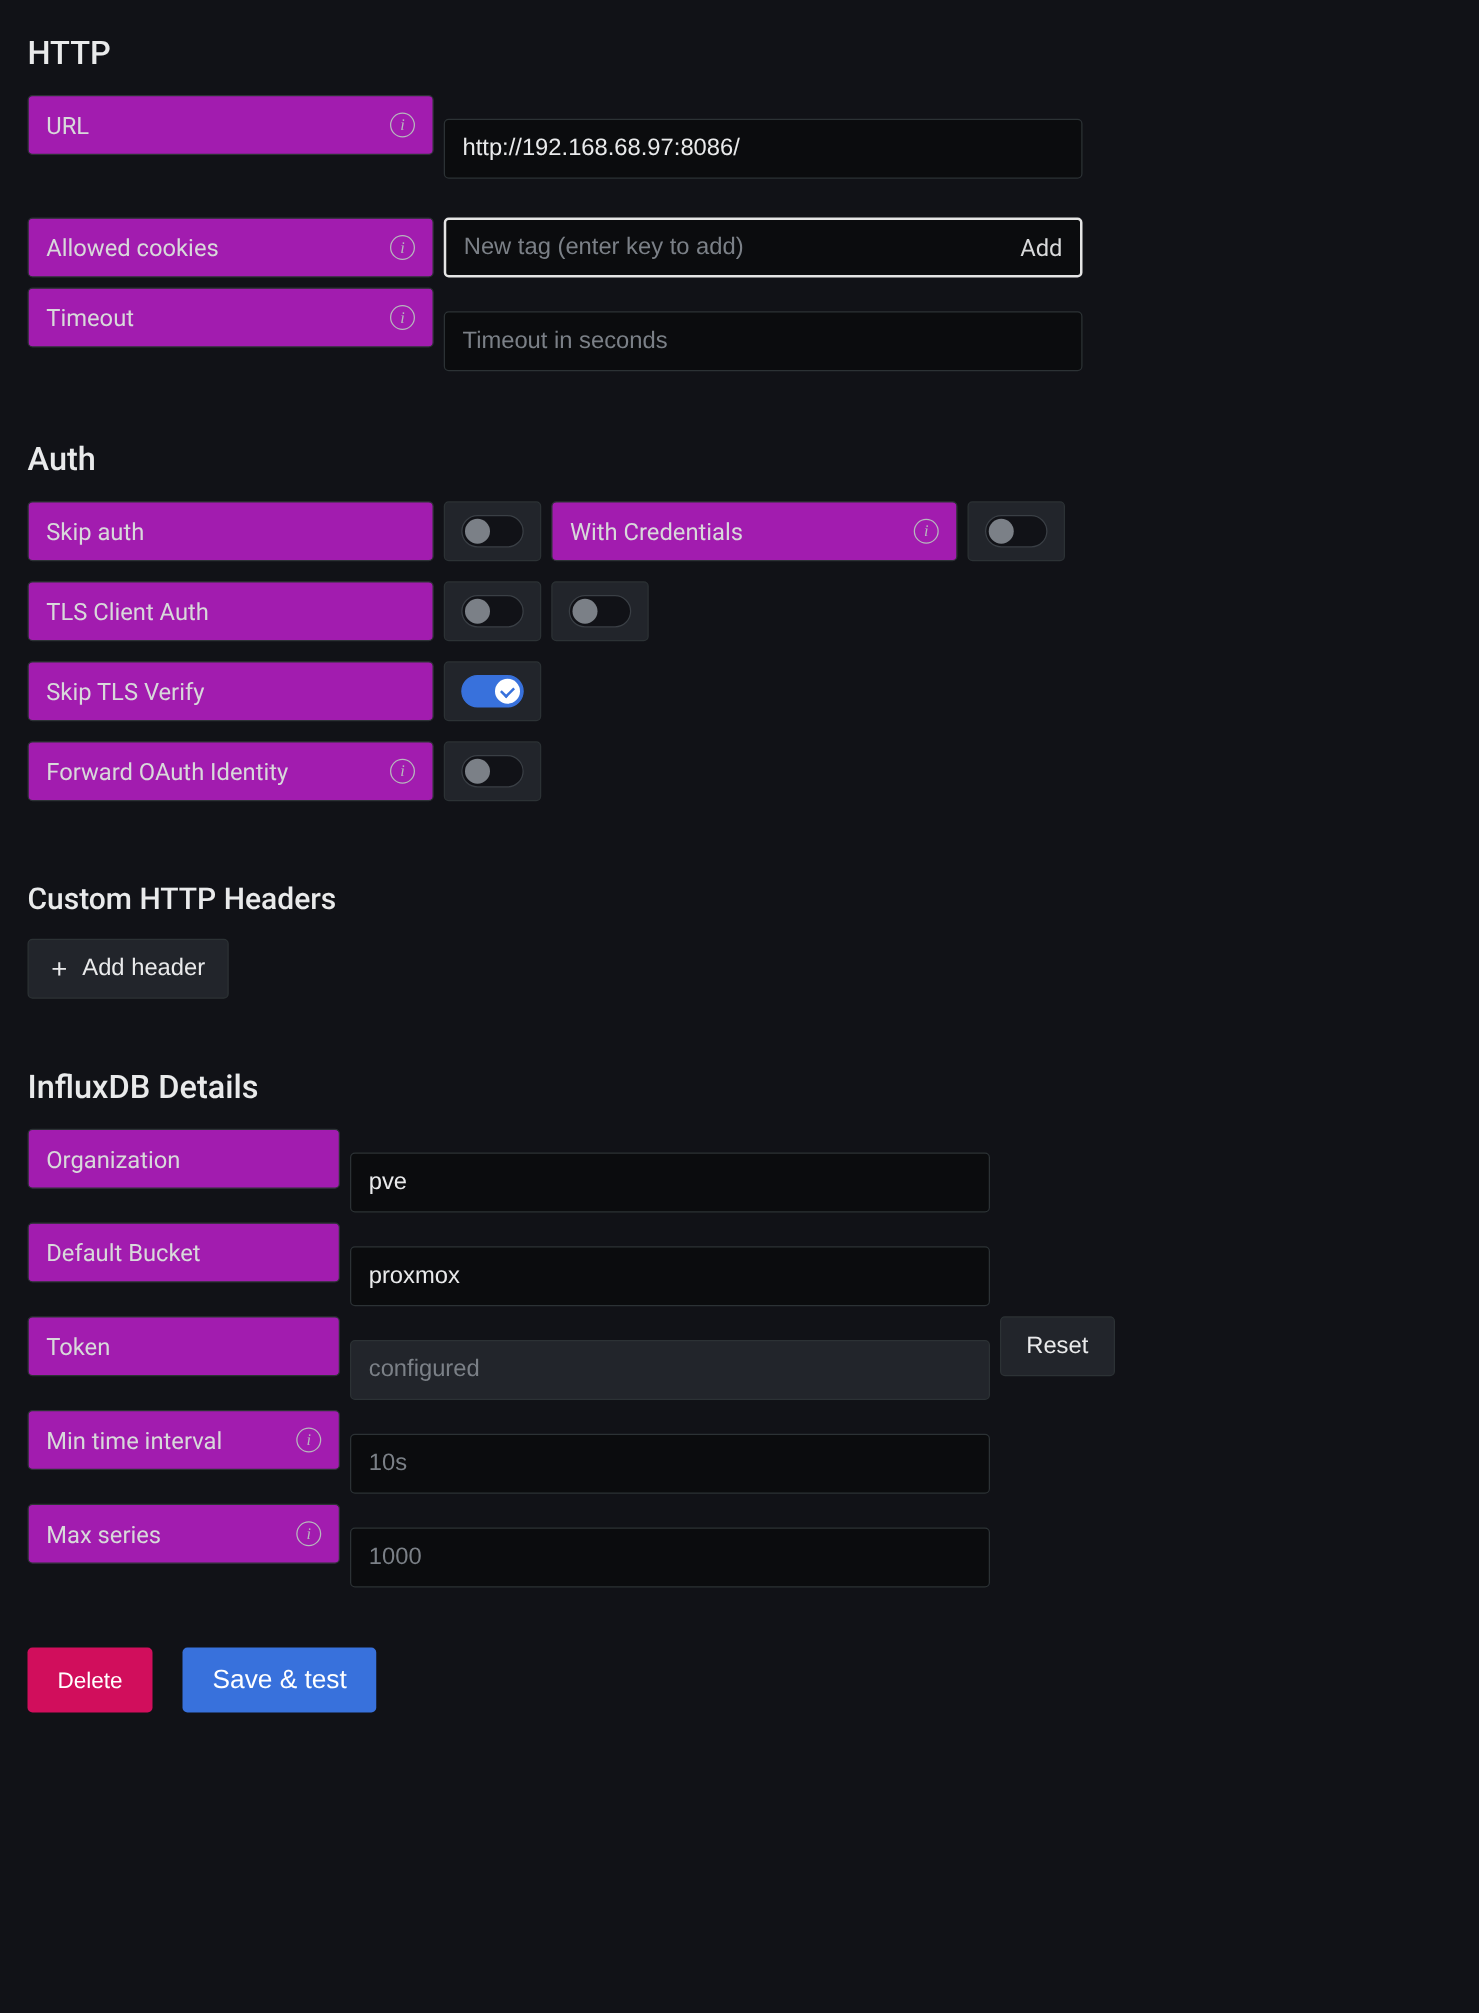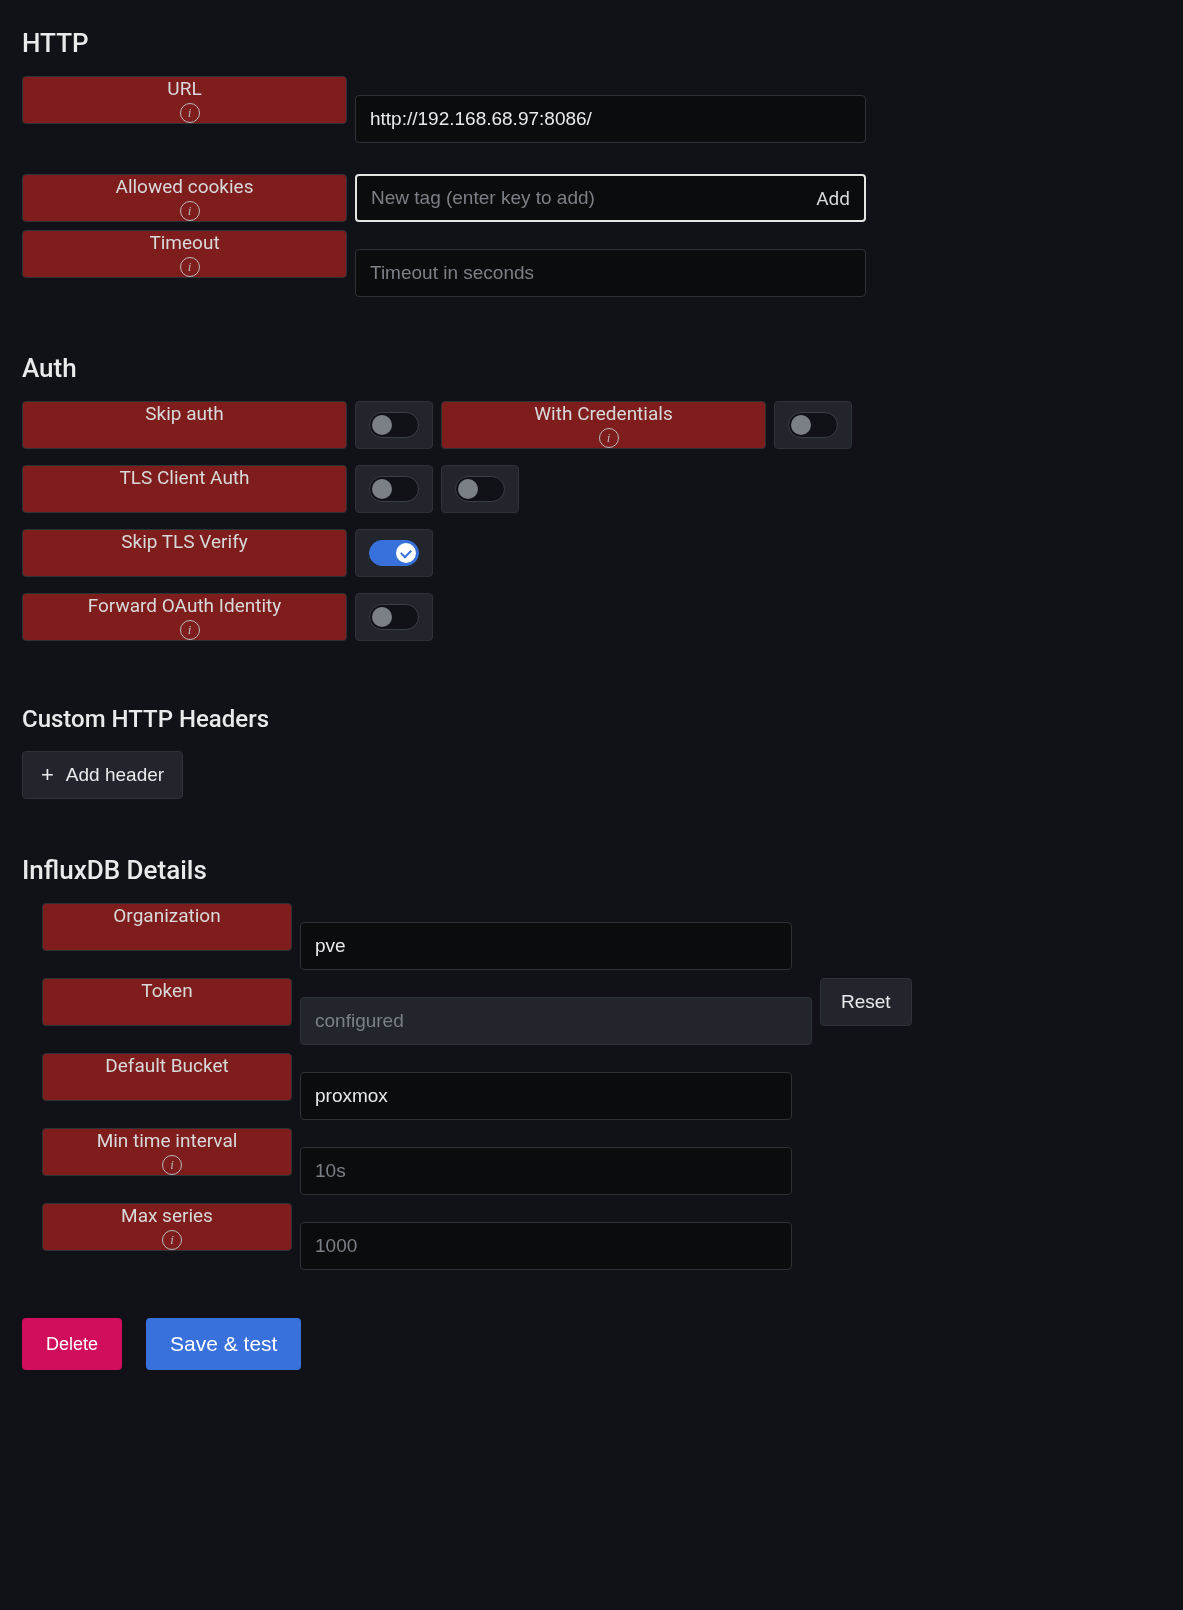--- a/index.html
+++ b/index.html
@@ -16,34 +16,33 @@
     font-size: 26px;
     font-weight: 500;
     margin-bottom: 18px;
     margin-top: 6px;
   }
   .section { margin-bottom: 56px; }
 
   .row { display: flex; gap: 8px; margin-bottom: 8px; align-items: stretch; }
 
   .label-box {
-    background: #7f1d1d;
+    background: #a21caf;
     border: 1px solid #2c3235;
     border-radius: 4px;
     padding: 0 14px;
     height: 48px;
     display: flex;
     align-items: center;
     justify-content: space-between;
     color: #d8d9da;
     font-size: 19px;
-    flex-direction: column;
   }
   .label-box.w-325 { width: 325px; flex: 0 0 325px; }
-  .label-box.w-250 { width: 250px; flex: 0 0 250px; margin-left: 20px; }
+  .label-box.w-250 { width: 250px; flex: 0 0 250px; }
 
   .text-input {
     background: #0b0c0e;
     border: 1px solid #2c3235;
     border-radius: 4px;
     height: 48px;
     padding: 0 14px;
     color: #e9eaeb;
     font-size: 19px;
     flex: 1;
@@ -258,35 +257,35 @@
 <div class="section" style="margin-bottom:20px;">
   <h3 class="section-title">InfluxDB Details</h3>
 
   <div class="row" style="max-width:770px;">
     <div class="label-box w-250">
       <span>Organization</span>
     </div>
     <input class="text-input" type="text" value="pve" style="">
   </div>
 
+  <div class="row" style="max-width:770px;">
+    <div class="label-box w-250">
+      <span>Default Bucket</span>
+    </div>
+    <input class="text-input" type="text" value="proxmox" style="">
+  </div>
+
   <div class="row" style="max-width:896px;">
     <div class="label-box w-250">
       <span>Token</span>
     </div>
     <input class="text-input muted" style="max-width: 512px;" type="text" placeholder="configured">
     <button class="btn" style="flex:0 0 auto;">
       <span>Reset</span>
     </button>
-  </div>
-
-  <div class="row" style="max-width:770px;">
-    <div class="label-box w-250">
-      <span>Default Bucket</span>
-    </div>
-    <input class="text-input" type="text" value="proxmox" style="">
   </div>
 
   <div class="row" style="max-width:770px;">
     <div class="label-box w-250">
       <span>Min time interval</span>
       <span class="info-icon"></span>
     </div>
     <input class="text-input" type="text" placeholder="10s" style="">
   </div>
 

